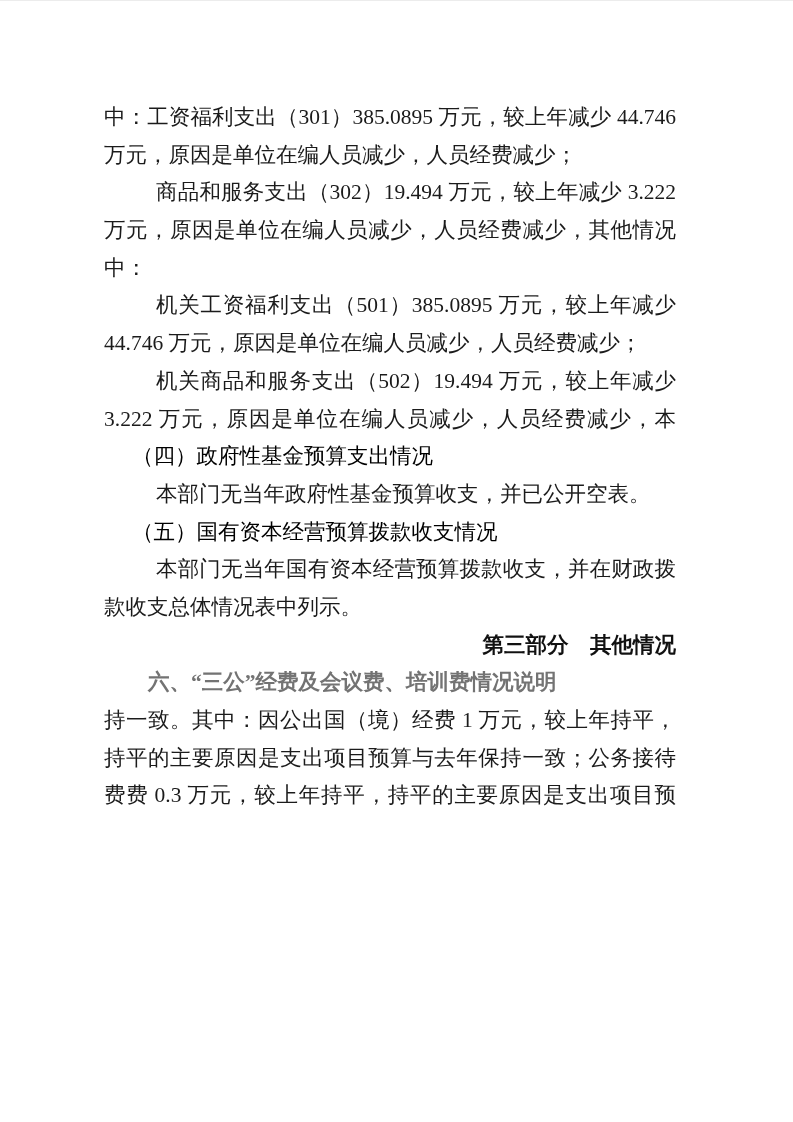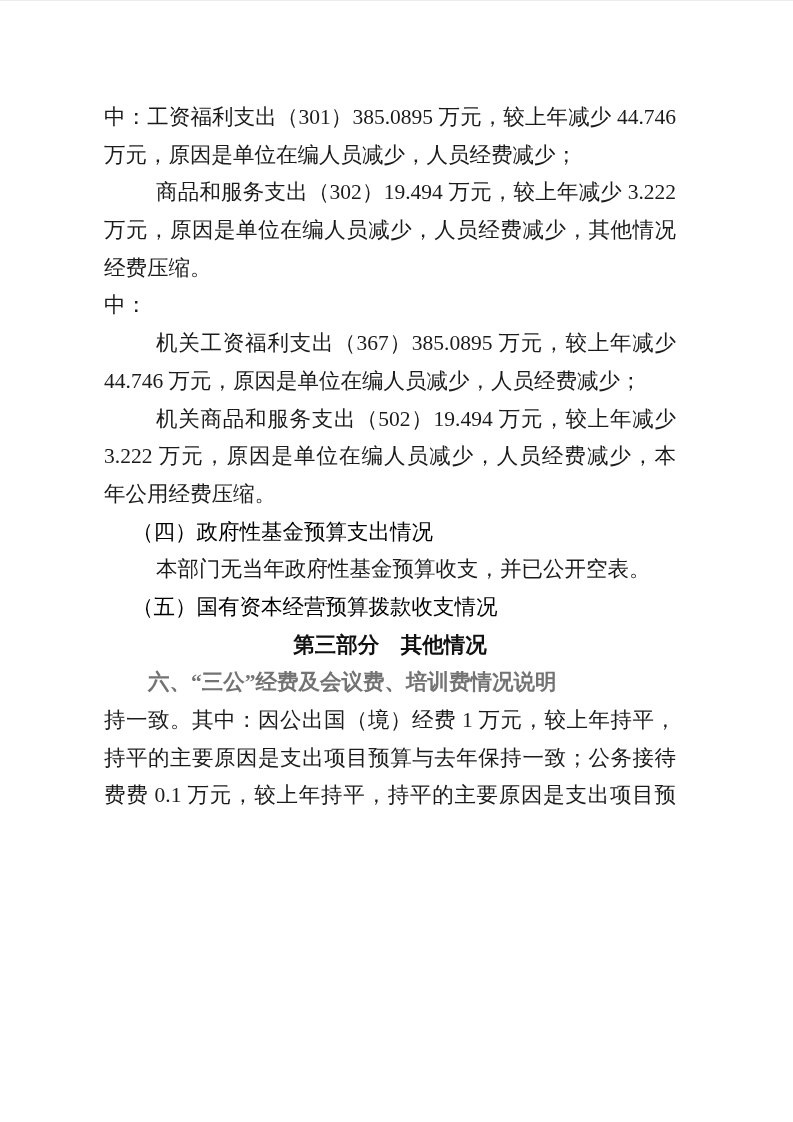--- a/index.html
+++ b/index.html
@@ -37,41 +37,41 @@
     white-space: normal;
   }
   .line.stretch {
     text-align: justify;
     text-align-last: justify;
     text-justify: inter-character;
   }
   .line.body-indent   { text-indent: 52px; }
   .line.heading       { font-weight: normal; text-indent: 28px; color: #000000; }
   .line.heading-six   { font-weight: bold; text-indent: 44px; color: #737373; }
-  .line.heading-center{ font-weight: bold; text-align: center; color: #111111; }
+  .line.heading-center{ font-weight: bold; text-align: right; color: #111111; }
 </style>
 </head>
 <body>
 
 <div class="page">
   <div class="page-edge"></div>
   <div class="doc-lines">
       <div class="line body stretch">中：工资福利支出（301）385.0895 万元，较上年减少 44.746</div>
       <div class="line body">万元，原因是单位在编人员减少，人员经费减少；</div>
       <div class="line body-indent stretch">商品和服务支出（302）19.494 万元，较上年减少 3.222</div>
       <div class="line body stretch">万元，原因是单位在编人员减少，人员经费减少，其他情况</div>
-      <div class="line body">经费压缩。</div>
       <div class="line body">中：</div>
-      <div class="line body-indent stretch">机关工资福利支出（367）385.0895 万元，较上年减少</div>
+      <div class="line body-indent stretch">机关工资福利支出（501）385.0895 万元，较上年减少</div>
       <div class="line body">44.746 万元，原因是单位在编人员减少，人员经费减少；</div>
       <div class="line body-indent stretch">机关商品和服务支出（502）19.494 万元，较上年减少</div>
       <div class="line body stretch">3.222 万元，原因是单位在编人员减少，人员经费减少，本</div>
-      <div class="line body">年公用经费压缩。</div>
       <div class="line heading">（四）政府性基金预算支出情况</div>
       <div class="line body-indent">本部门无当年政府性基金预算收支，并已公开空表。</div>
       <div class="line heading">（五）国有资本经营预算拨款收支情况</div>
+      <div class="line body-indent stretch">本部门无当年国有资本经营预算拨款收支，并在财政拨</div>
+      <div class="line body">款收支总体情况表中列示。</div>
       <div class="line heading-center">第三部分　其他情况</div>
       <div class="line heading-six">六、“三公”经费及会议费、培训费情况说明</div>
       <div class="line body stretch">持一致。其中：因公出国（境）经费 1 万元，较上年持平，</div>
       <div class="line body stretch">持平的主要原因是支出项目预算与去年保持一致；公务接待</div>
-      <div class="line body stretch">费费 0.1 万元，较上年持平，持平的主要原因是支出项目预</div>
+      <div class="line body stretch">费费 0.3 万元，较上年持平，持平的主要原因是支出项目预</div>
     </div>
 </div>
 
 </body></html>

